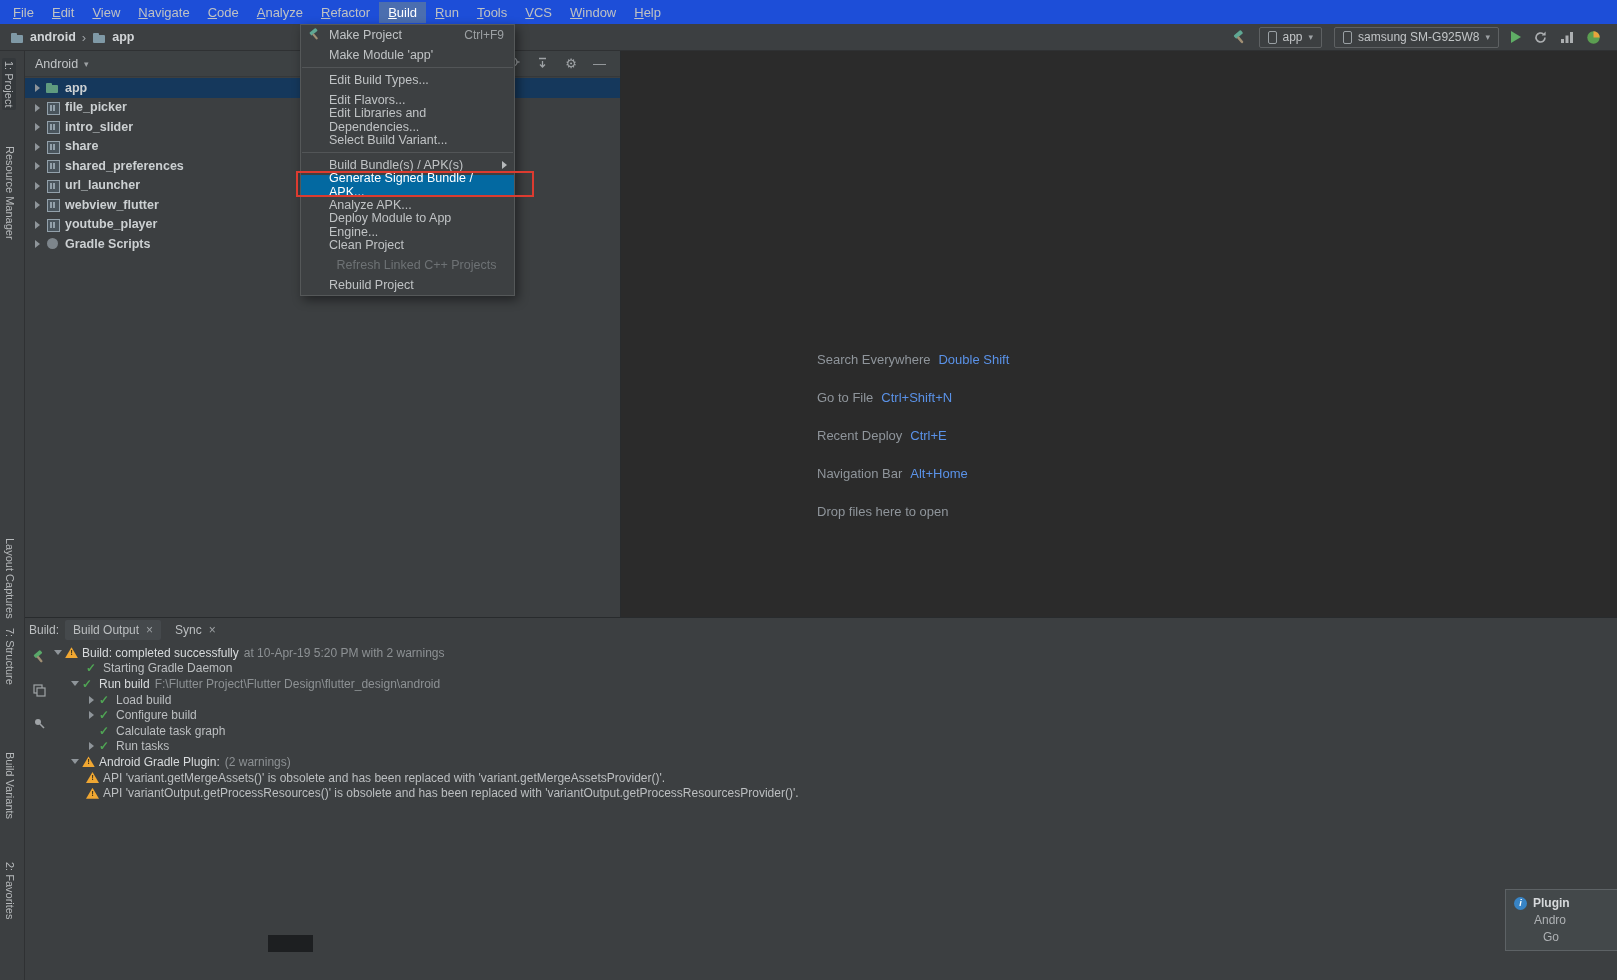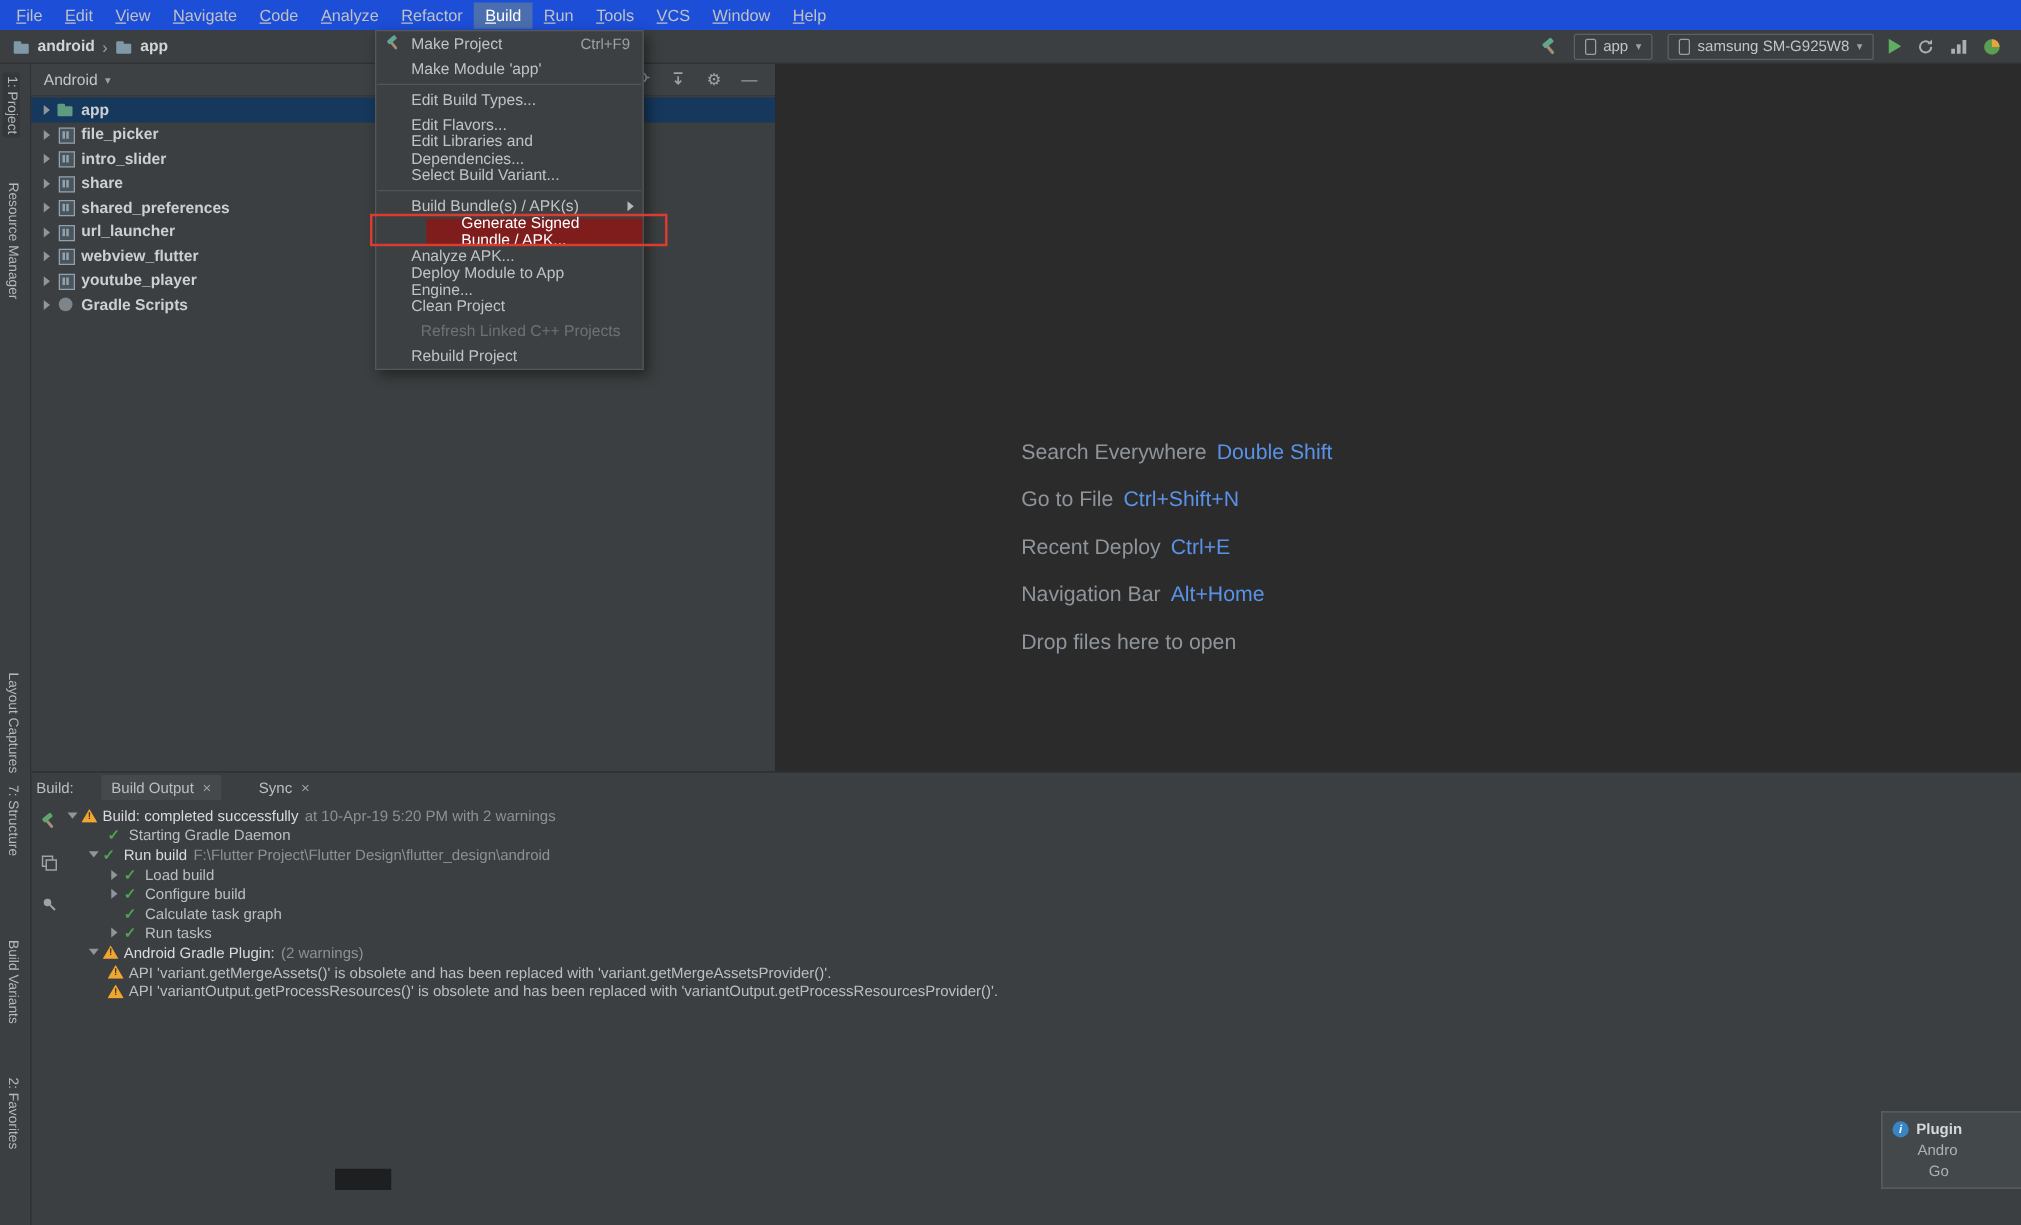--- a/index.html
+++ b/index.html
@@ -63,28 +63,28 @@
   .module-box::before { content:""; position:absolute; left:2px; top:1px; width:11px; height:11px;
                         background:#49545c; border:1px solid #93a1ab; }
   .module-box::after { content:""; position:absolute; left:5px; top:4px; width:2px; height:6px;
                        background:#93a1ab; box-shadow:3px 0 0 #93a1ab; }
   .gradle-el::before { content:""; position:absolute; left:2px; top:1px; width:11px; height:11px;
                        border-radius:50%; background:#7d858b; }
 
   
   .editor { position:absolute; left:622px; top:51px; width:995px; height:566px; background:#2b2b2b; }
   .hints { position:absolute; left:195px; top:301px; }
-  .hint-row { height:22px; margin-bottom:16px; font-size:17px; color:#8f959b; white-space:nowrap; }
+  .hint-row { height:22px; margin-bottom:16px; font-size:13px; color:#8f959b; white-space:nowrap; }
   .hint-key { color:#5a92e8; margin-left:8px; }
 
   
   .build-panel { position:absolute; left:25px; top:617px; width:1592px; height:363px;
                  background:#3c3f41; border-top:1px solid #282b2d; }
   .bp-header { height:23px; display:flex; align-items:center; padding-left:4px; font-size:12px; color:#bcbfc1; }
-  .bp-tab { display:flex; align-items:center; gap:7px; padding:3px 8px; margin-left:22px; border-radius:2px; }
+  .bp-tab { display:flex; align-items:center; gap:7px; padding:3px 8px; margin-left:6px; border-radius:2px; }
   .bp-tab.active { background:#45494c; }
   .bp-close { color:#9da1a4; font-size:12px; line-height:10px; }
   .bp-tools { position:absolute; left:3px; top:32px; width:22px; display:flex; flex-direction:column;
               gap:17px; align-items:center; }
   .bp-rows { position:absolute; left:25px; top:27px; right:0; font-size:12px; }
   .b-row { height:15.6px; display:flex; align-items:center; white-space:nowrap; }
   .b-row .tri { height:12px; }
   .b-row .tri.right::before { top:2px; border-left-width:5px; }
   .b-row .tri.down::before { top:3px; }
   .b-icon { width:17px; flex:0 0 17px; display:inline-flex; align-items:center; }
@@ -97,21 +97,21 @@
   .b-main { color:#d8dbdd; font-weight:normal; }
   .b-detail { color:#8d9194; margin-left:5px; }
   .b-text { color:#bcbfc1; }
   .d0 { padding-left:2px; } .d1 { padding-left:19px; } .d2 { padding-left:36px; }
 
   
   .build-menu { position:absolute; left:300px; top:24px; width:215px; background:#3d4042;
                 border:1px solid #555859; box-shadow:3px 4px 10px rgba(0,0,0,.45); z-index:30; font-size:12.5px; }
   .bm-item { height:20px; display:flex; align-items:center; padding-left:28px; padding-right:10px;
              position:relative; color:#c0c3c5; }
-  .bm-item.selected { background:#7f1d1d; color:#ffffff;margin-left:40px; }
+  .bm-item.selected { background:#0369a1; color:#ffffff; }
   .bm-item.disabled { color:#6e7275;justify-content:center; }
   .bm-icon { position:absolute; left:7px; top:3px; }
   .bm-shortcut { margin-left:auto; color:#9da1a4; font-size:12px; }
   .bm-sub { position:absolute; right:7px; top:6px; width:0; height:0; border-left:5px solid #b6b9bb;
             border-top:4px solid transparent; border-bottom:4px solid transparent; }
   .bm-sep { height:1px; background:#525557; margin:2px 1px; }
   .red-box { position:absolute; left:296px; top:171px; width:238px; height:26px;
              border:2px solid #dc3b30; z-index:31; }
 
   

